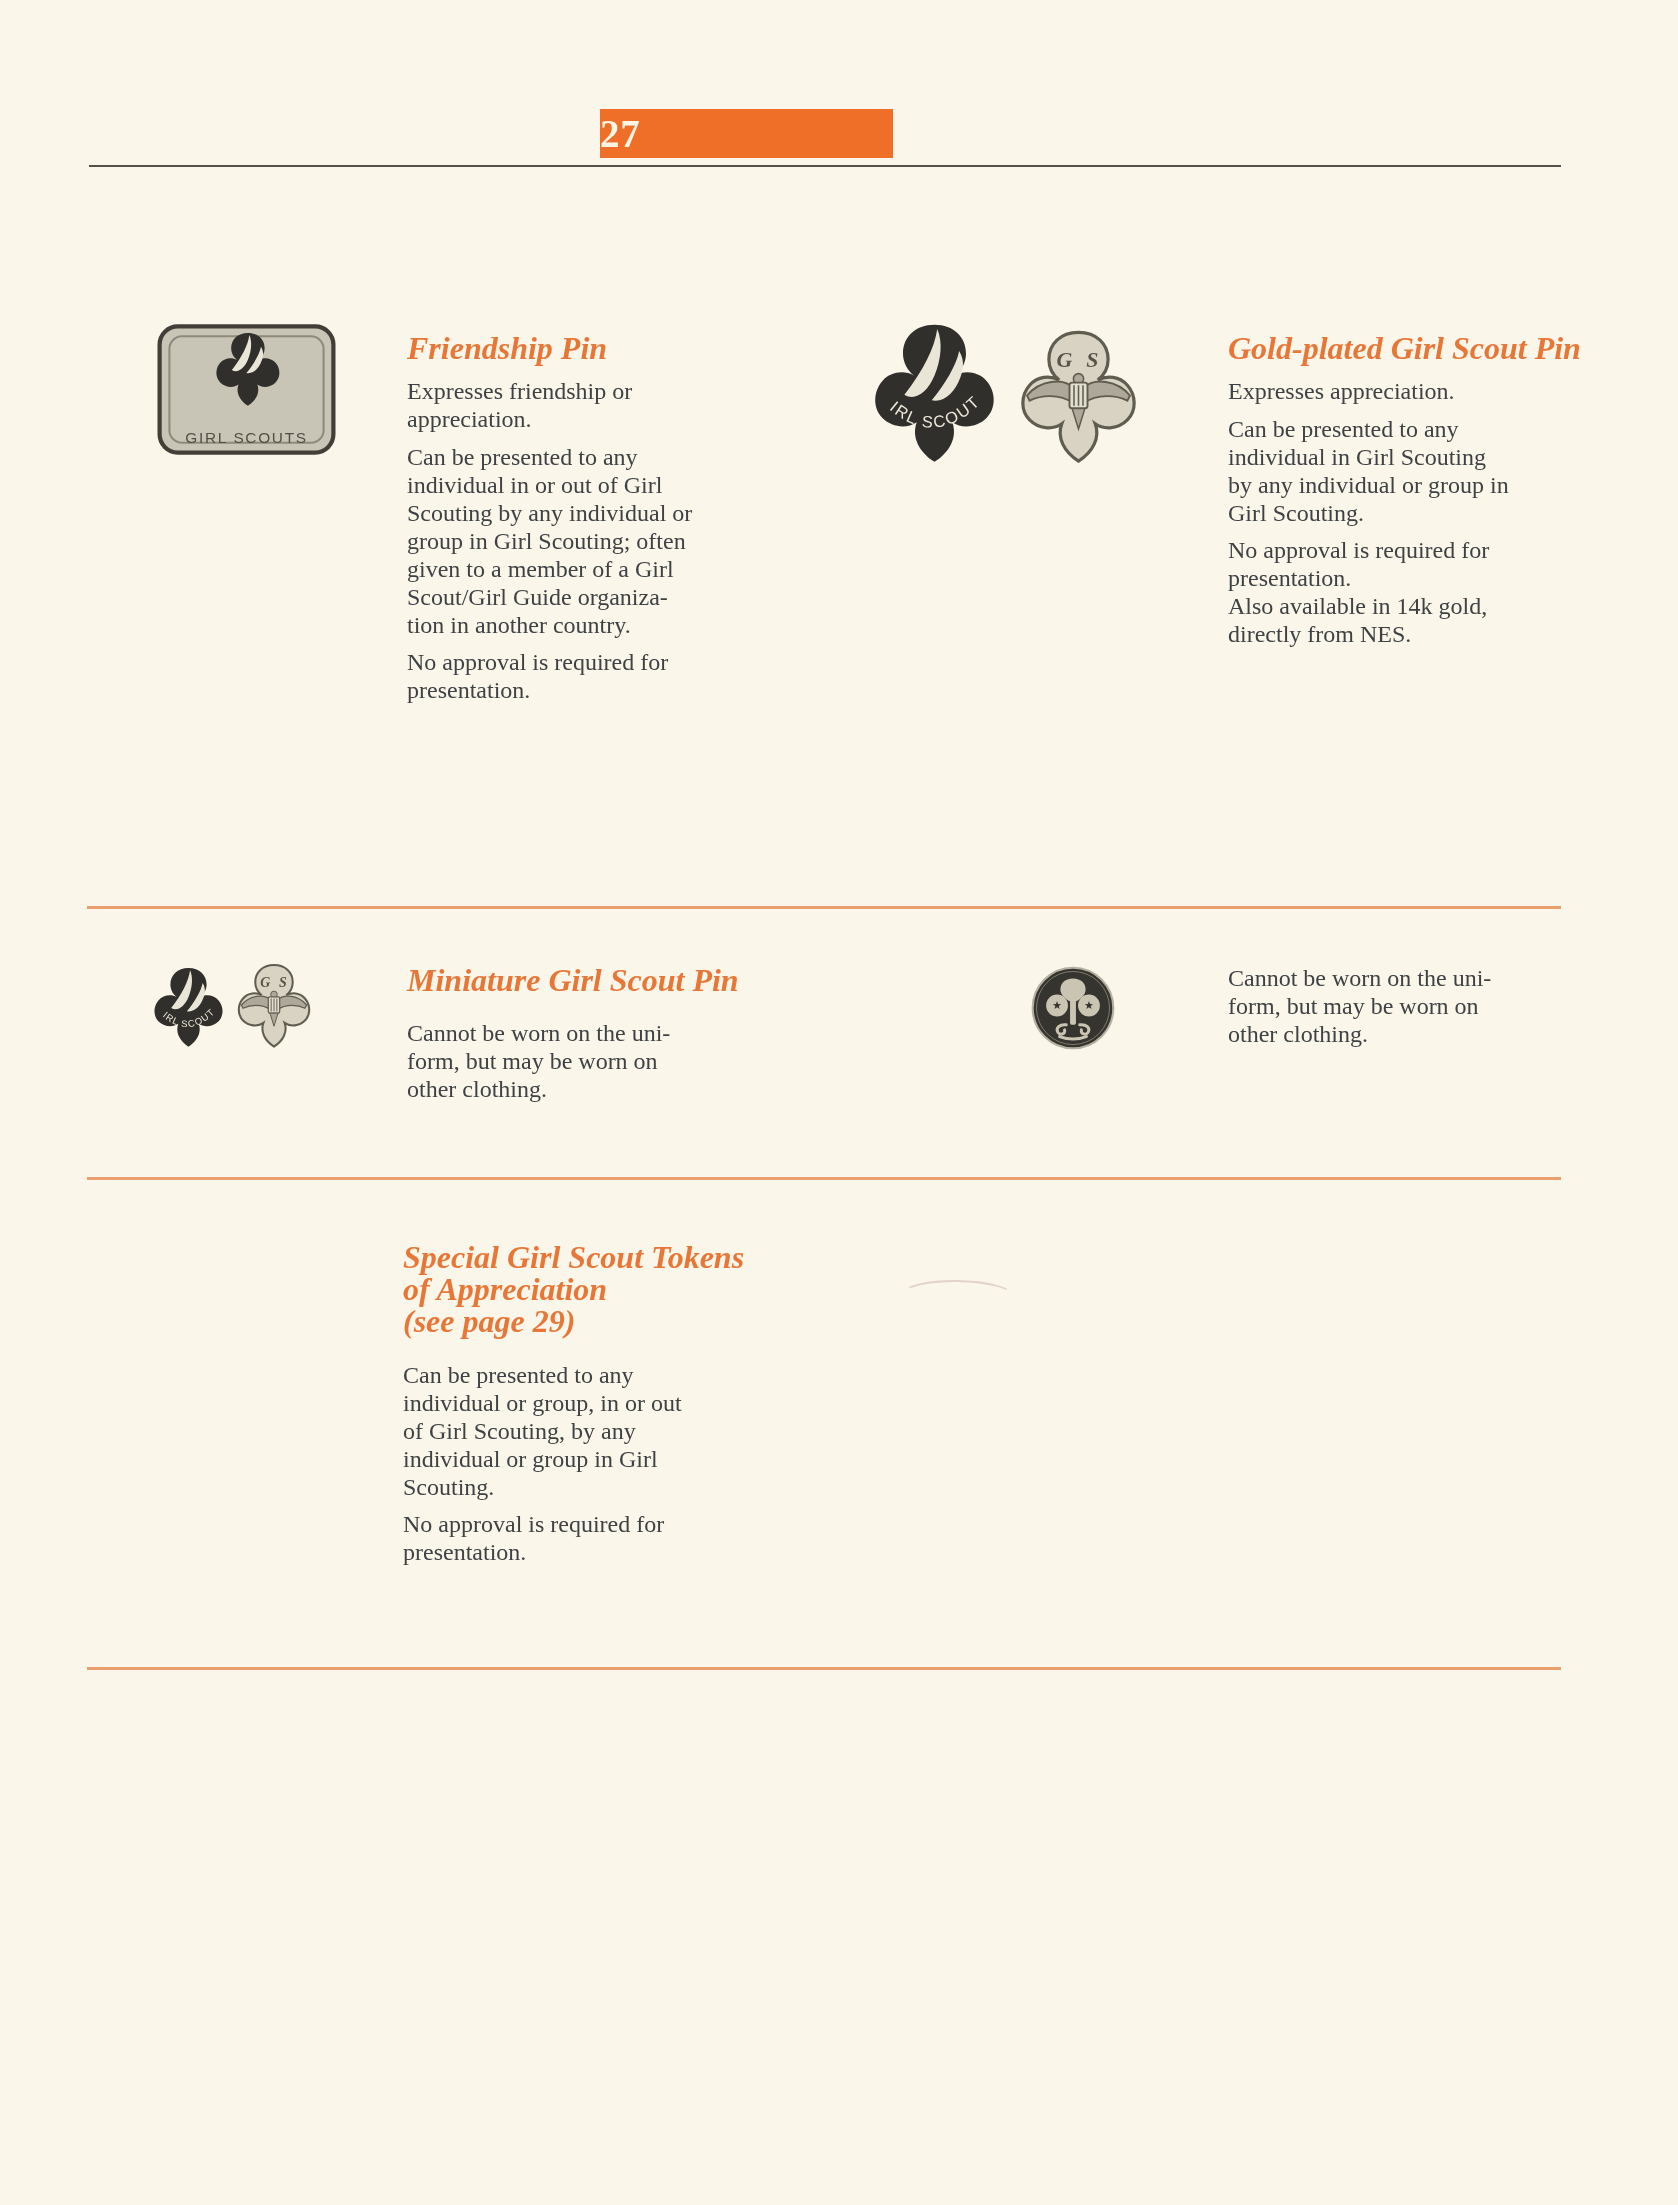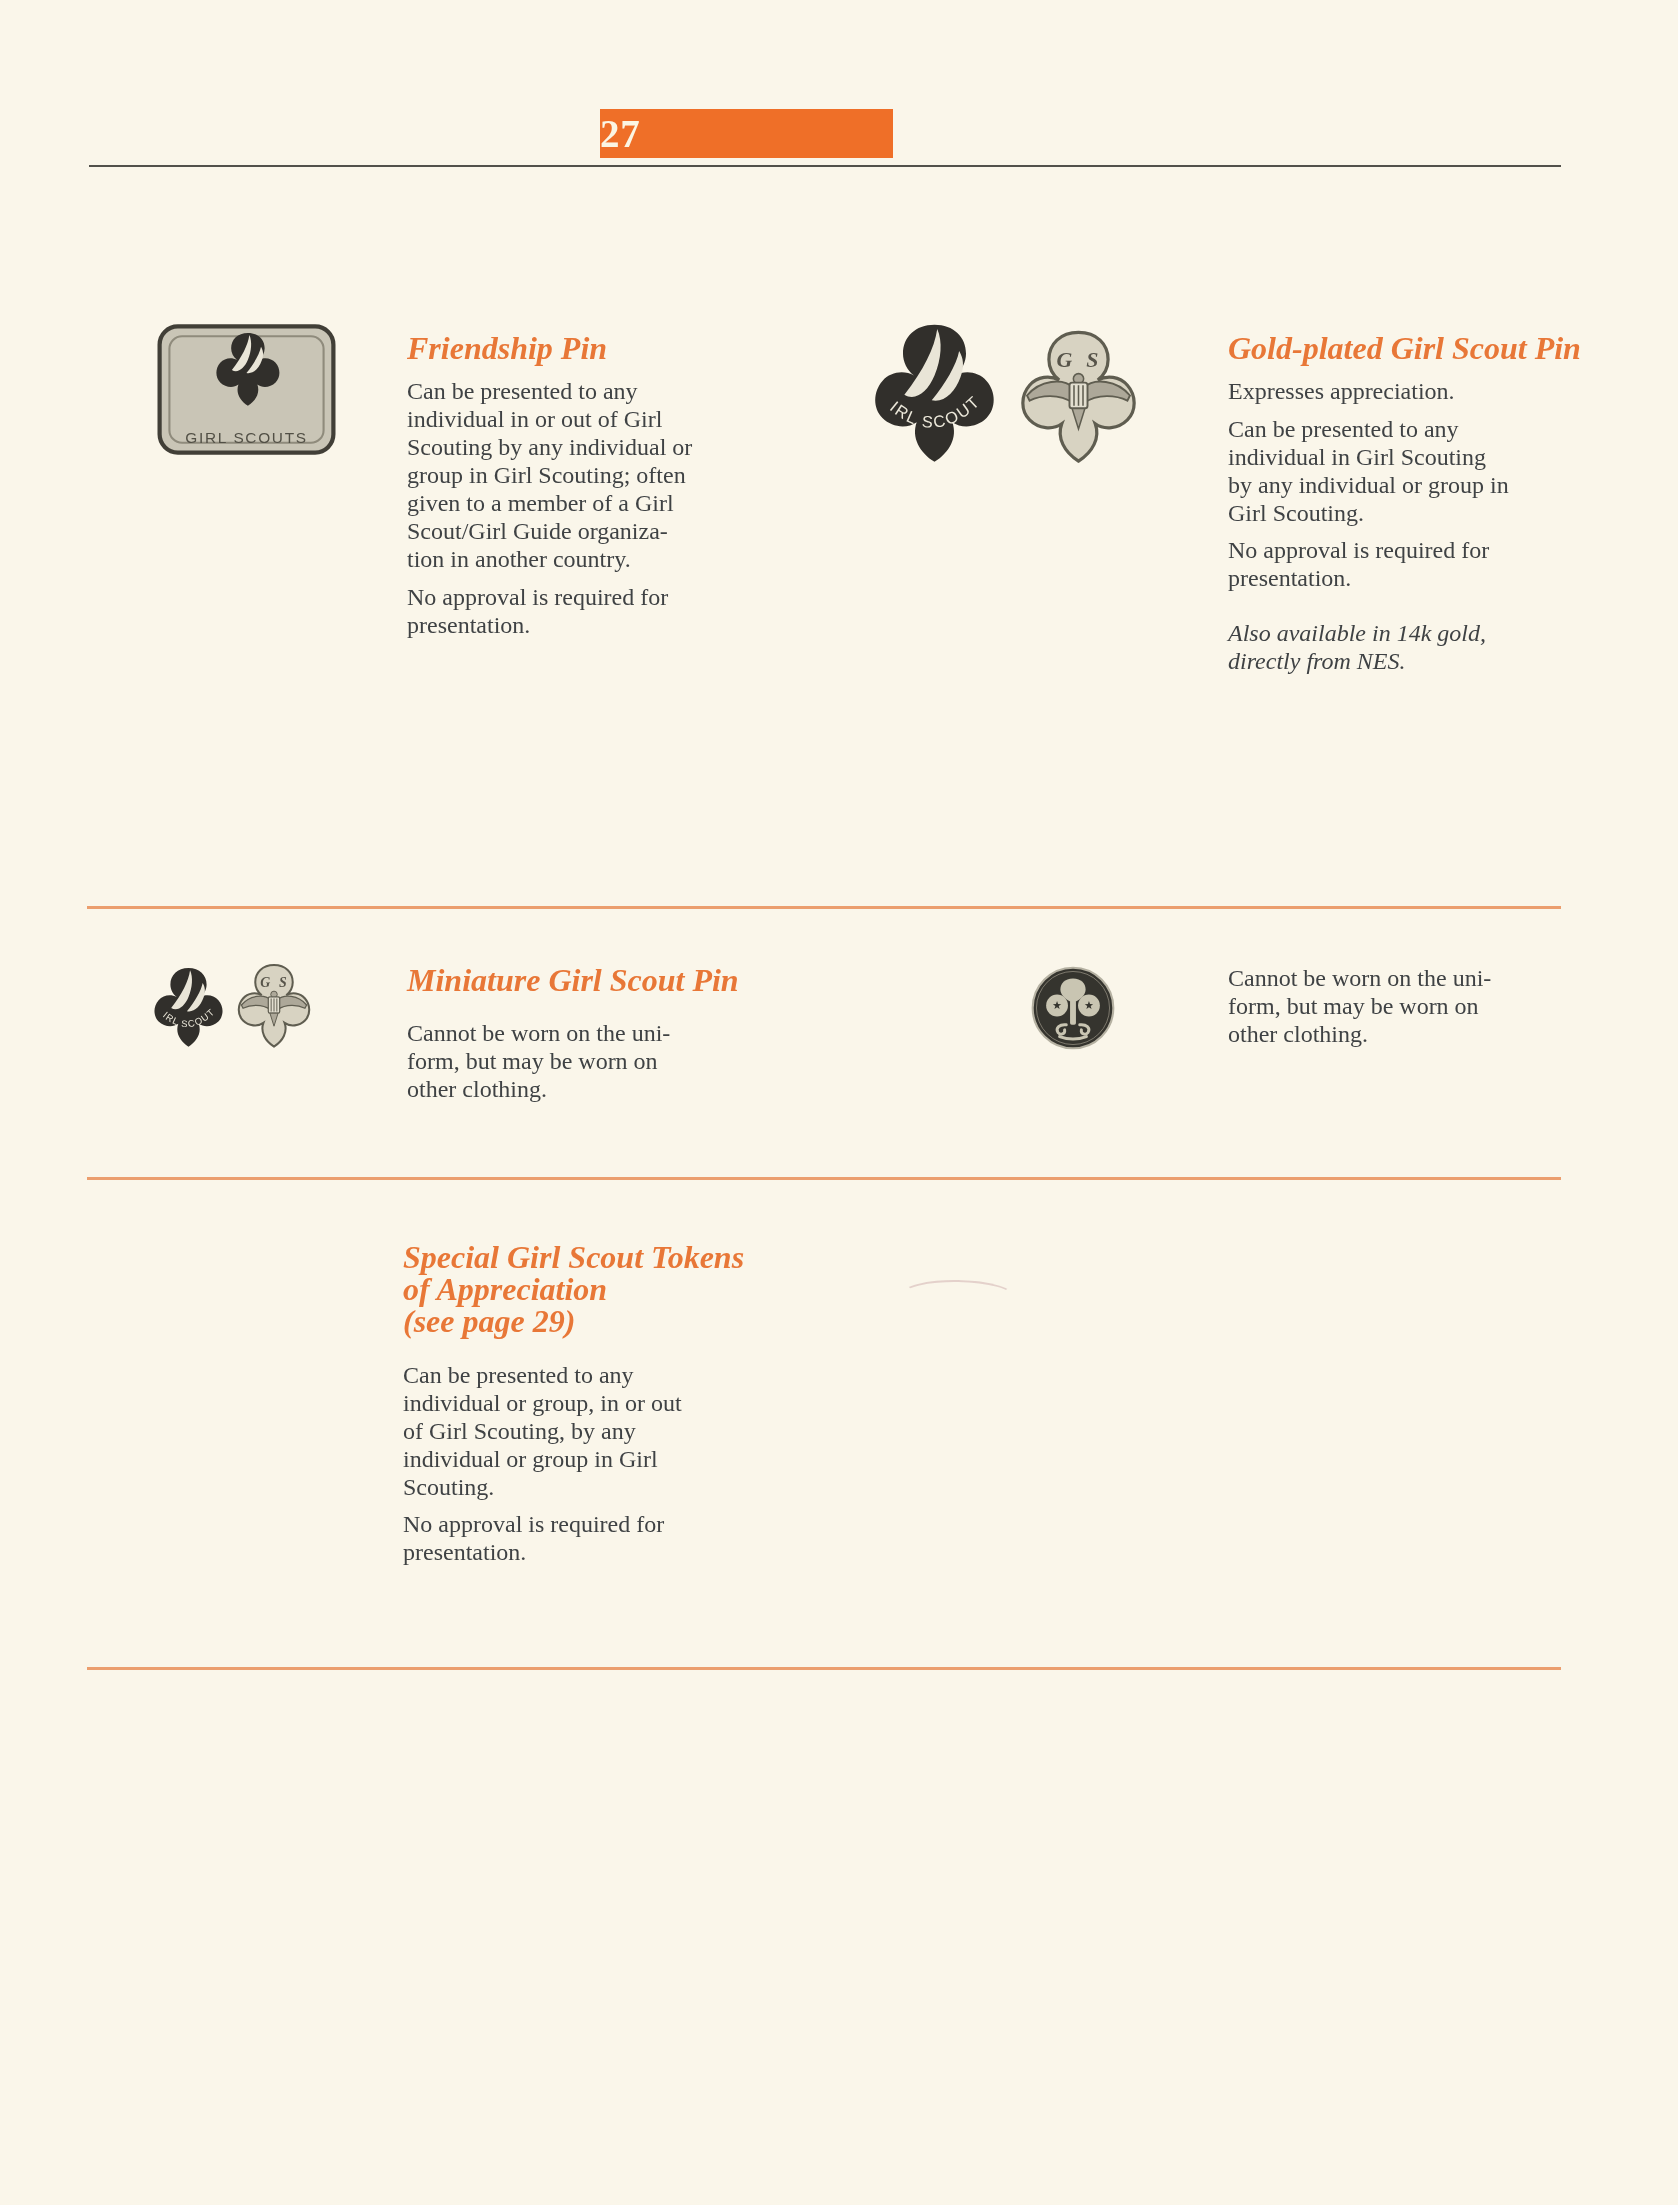--- a/index.html
+++ b/index.html
@@ -21,21 +21,21 @@
   .pin svg{width:100%;height:100%;display:block}
   .textcol{position:absolute}
   .title{margin:0 0 13.4px 0;font-size:32px;line-height:32px;font-weight:bold;font-style:italic;
          color:var(--heading-orange);white-space:nowrap}
   .title.wrap{white-space:normal}
   .title.mb-lg{margin-bottom:23px}
   .title.mb-xl{margin-bottom:24px}
   .paras{display:flex;flex-direction:column;gap:9.4px}
   .para{font-size:24px;line-height:28px;color:var(--body-text)}
   .para div{white-space:nowrap}
-  .note{margin-top:27px;font-style:italic}
+  .note{margin-top:0;}
   .artifact{position:absolute;left:901px;top:1280px;width:114px;height:32px;
             border:2px solid transparent;border-top-color:rgba(205,172,172,.5);border-radius:50%;
             transform:rotate(1deg)}
   .defs-svg{position:absolute;width:0;height:0;overflow:hidden}
 </style>
 </head>
 <body>
 
 <div class="page">
 
@@ -106,20 +106,24 @@
 
   <div class="pin" style="left:154px;top:318px;width:185px;height:143px">
     <svg viewBox="0 0 132 102">
         <use href="#friendship-pin-art"></use>
       </svg>
   </div>
   <div class="textcol" style="left:407px;top:332px;width:355px">
     <h2 class="title">Friendship Pin</h2>
     <div class="paras">
         <div class="para">
+          <div>Expresses friendship or</div>
+          <div>appreciation.</div>
+        </div>
+        <div class="para">
           <div>Can be presented to any</div>
           <div>individual in or out of Girl</div>
           <div>Scouting by any individual or</div>
           <div>group in Girl Scouting; often</div>
           <div>given to a member of a Girl</div>
           <div>Scout/Girl Guide organiza-</div>
           <div>tion in another country.</div>
         </div>
         <div class="para">
           <div>No approval is required for</div>

